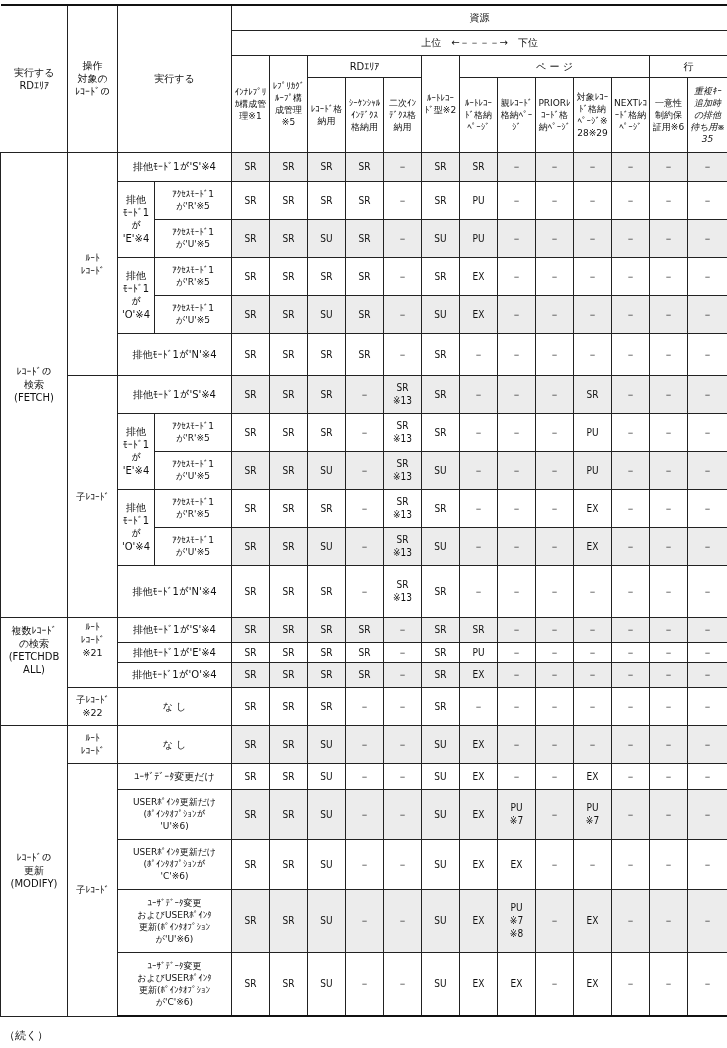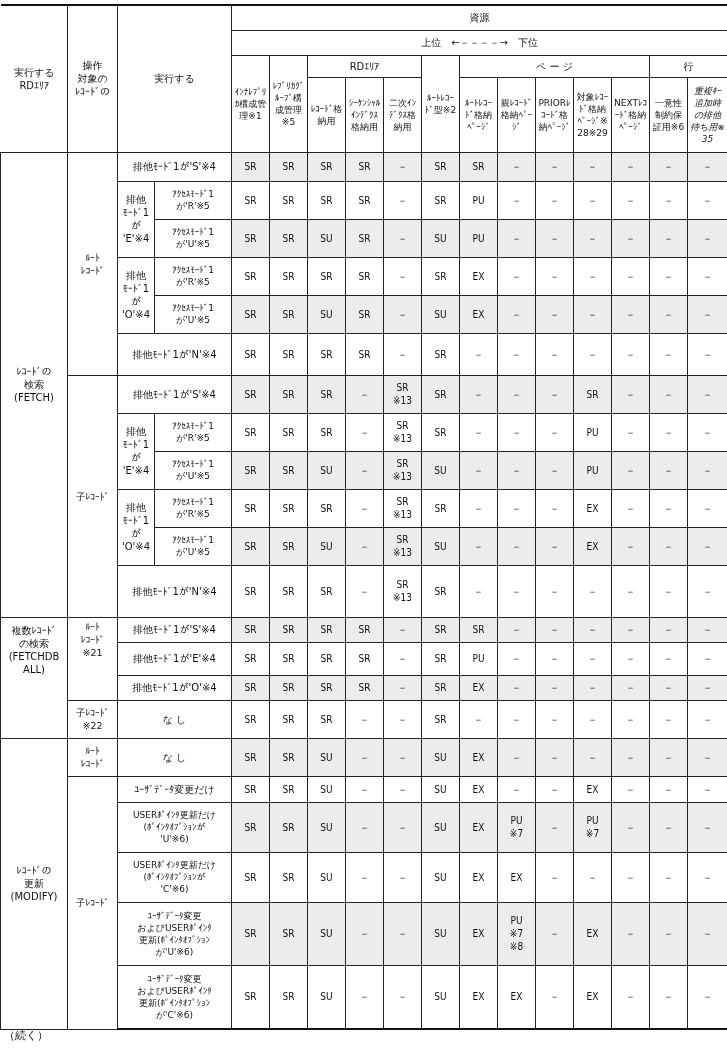--- a/index.html
+++ b/index.html
@@ -326,21 +326,21 @@
           <td class="v" style="white-space: pre-line;">－</td>
           <td class="v" style="white-space: pre-line;">SR</td>
           <td class="v" style="white-space: pre-line;">SR</td>
           <td class="v" style="white-space: pre-line;">－</td>
           <td class="v" style="white-space: pre-line;">－</td>
           <td class="v" style="white-space: pre-line;">－</td>
           <td class="v" style="white-space: pre-line;">－</td>
           <td class="v" style="white-space: pre-line;">－</td>
           <td class="v" style="white-space: pre-line;">－</td>
     </tr>
-    <tr style="height:33px">
+    <tr style="height:20px">
       <td colspan="2" class="cond">排他ﾓｰﾄﾞ1が'E'※4</td>
       <td class="v" style="white-space: pre-line;">SR</td>
           <td class="v" style="white-space: pre-line;">SR</td>
           <td class="v" style="white-space: pre-line;">SR</td>
           <td class="v" style="white-space: pre-line;">SR</td>
           <td class="v" style="white-space: pre-line;">－</td>
           <td class="v" style="white-space: pre-line;">SR</td>
           <td class="v" style="white-space: pre-line;">PU</td>
           <td class="v" style="white-space: pre-line;">－</td>
           <td class="v" style="white-space: pre-line;">－</td>

